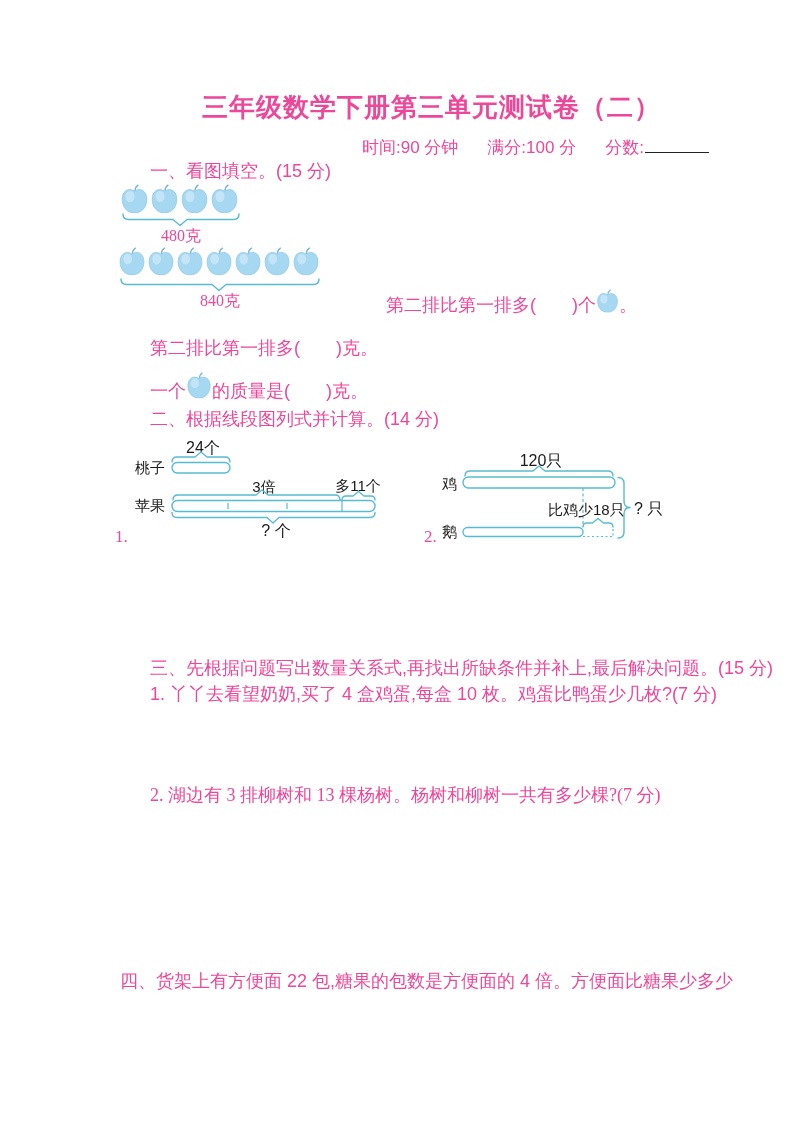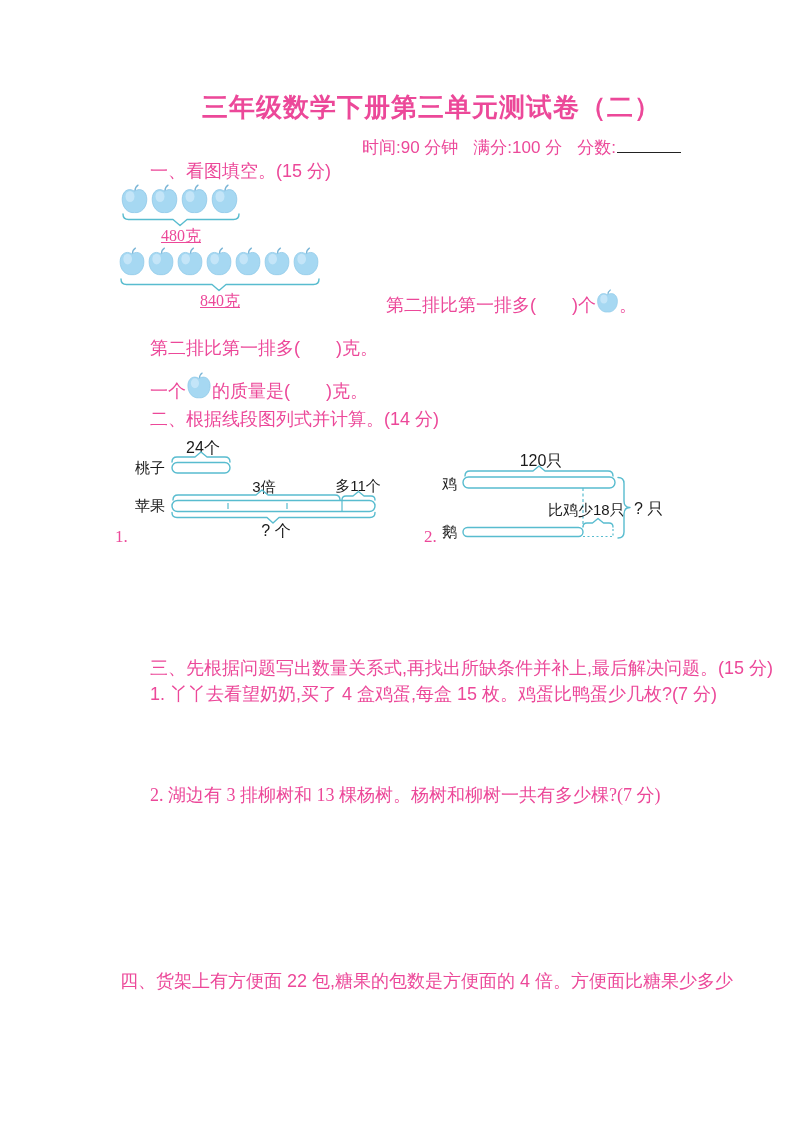--- a/index.html
+++ b/index.html
@@ -5,25 +5,25 @@
   html,body{margin:0;padding:0;background:#e8e8e8;}
   .page{
     position:relative;width:793px;height:1122px;margin:0 auto;background:#ffffff;
     font-family:"Liberation Sans",sans-serif;color:#ec4899;overflow:hidden;
   }
   .abs{position:absolute;}
   .title{
     font-family:"Liberation Serif",serif;font-size:26px;font-weight:600;
     letter-spacing:1px;white-space:nowrap;
   }
-  .meta{font-size:17px;display:flex;gap:15px;align-items:baseline;white-space:nowrap;}
+  .meta{font-size:17px;display:flex;gap:29px;align-items:baseline;white-space:nowrap;}
   .blank{display:inline-block;width:64px;border-bottom:1.5px solid #222;height:14px;margin-left:1px;}
   .body-text{font-size:18px;line-height:24px;white-space:nowrap;margin-left:30px;}
   .wrap-text{font-size:18px;line-height:30px;width:592px;white-space:normal;}
-  .weight-label{font-size:16px;text-align:center;font-family:"Liberation Serif",serif;text-decoration:underline;}
+  .weight-label{font-size:16px;text-align:center;font-family:"Liberation Serif",serif;}
   .num-label{font-size:17px;font-family:"Liberation Serif",serif;}
   .apple-row{display:flex;gap:1px;}
   .apple-inline{display:inline-block;}
   svg .brace{stroke:var(--diagram-stroke);stroke-width:1.4;fill:none;stroke-linejoin:round;stroke-linecap:round;}
   svg .bar{stroke:var(--diagram-stroke);stroke-width:1.4;fill:#ffffff;}
   svg .tick{stroke:var(--diagram-stroke);stroke-width:1.2;fill:none;}
   svg .dashed{stroke:var(--diagram-stroke);stroke-width:1.2;fill:none;stroke-dasharray:3 2.5;}
   svg .dotted{stroke:var(--diagram-stroke);stroke-width:1.2;fill:none;stroke-dasharray:2 2.5;}
   svg text{font-family:"Liberation Sans",sans-serif;fill:#1a1a1a;}
   .apple-stem{stroke:#7ab5d6;stroke-width:1.4;fill:none;stroke-linecap:round;}
@@ -165,20 +165,20 @@
     <path class="brace" d="M188,82 q0,-4 4,-4 L197.5,78 l5.5,-4.5 l5.5,4.5 L214,78 q4,0 4,4"></path>
     <text x="47" y="92" font-size="15">鹅</text>
     <rect class="bar" x="68" y="82.5" width="120" height="9" rx="4.5"></rect>
     <path class="dotted" d="M188,91.5 H218 M218,84 V91.5"></path>
     <path class="brace" d="M223,32.5 q6,0 6,6 L229,56 q0,6.5 6,6.5 q-6,0 -6,6.5 L229,87 q0,6 -6,6"></path>
     <text x="239" y="69" font-size="16">? 只</text>
   </svg>
   <div class="abs num-label" style="left:424px;top:527px;">2.</div>
 
   <div class="abs body-text" style="left:120px;top:656px;">三、先根据问题写出数量关系式,再找出所缺条件并补上,最后解决问题。(15 分)</div>
-  <div class="abs body-text" style="left:120px;top:682px;">1. 丫丫去看望奶奶,买了 4 盒鸡蛋,每盒 15 枚。鸡蛋比鸭蛋少几枚?(7 分)</div>
+  <div class="abs body-text" style="left:120px;top:682px;">1. 丫丫去看望奶奶,买了 4 盒鸡蛋,每盒 10 枚。鸡蛋比鸭蛋少几枚?(7 分)</div>
   <div class="abs body-text" style="left:120px;top:783px;font-family:Liberation Serif, serif;">2. 湖边有 3 排柳树和 13 棵杨树。杨树和柳树一共有多少棵?(7 分)</div>
 
   <div class="abs wrap-text" style="left:120px;top:966px;">
     <span style="display:block;white-space:nowrap;">四、货架上有方便面 22 包,糖果的包数是方便面的 4 倍。方便面比糖果少多少</span>
   </div>
 
 </div>
 
 </body></html>

